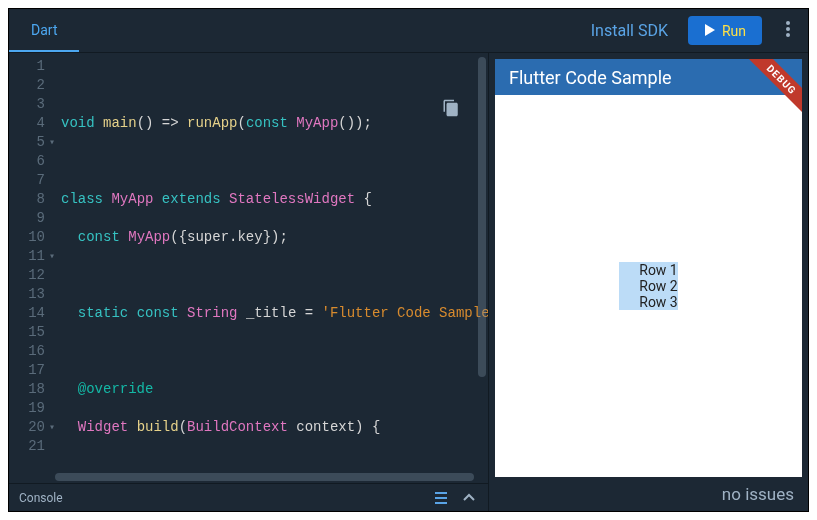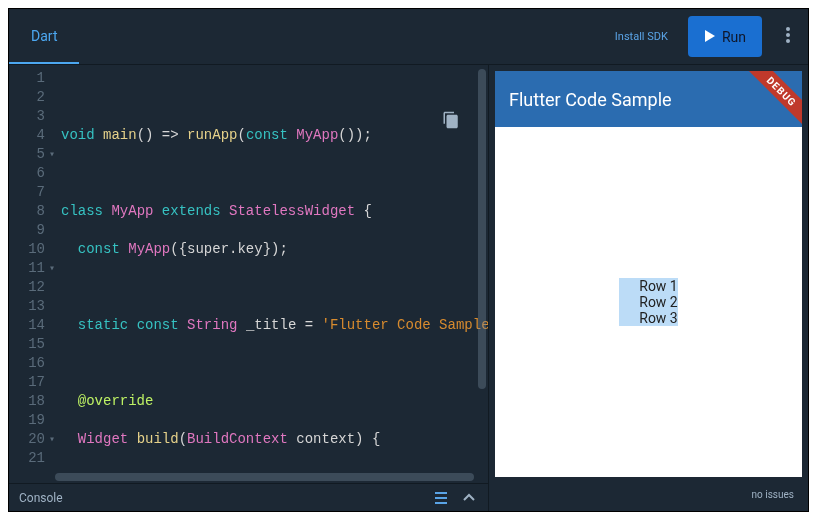--- a/index.html
+++ b/index.html
@@ -15,49 +15,49 @@
   .frame {
     position: absolute;
     top: 8px; left: 8px; right: 8px; bottom: 8px;
     background: #1c2834;
     border: 1px solid #000;
     display: flex;
     flex-direction: column;
   }
   
   .topbar {
-    height: 56px;
+    height: 44px;
     display: flex;
     align-items: stretch;
     border-bottom: 1px solid #111a22;
     flex-shrink: 0;
   }
   .tab {
     padding: 0 22px;
     display: flex;
     align-items: center;
     color: #4ca7f0;
     border-bottom: 2px solid #4ca7f0;
     font-size: 14px;
   }
   .spacer { flex: 1; }
   .link-btn {
     display: flex;
     align-items: center;
     padding: 0 14px;
     color: #5aa4e6;
-    font-size: 11px;
+    font-size: 16px;
     cursor: pointer;
   }
   .run-btn {
     display: flex;
     align-items: center;
     gap: 6px;
     background: #1a6fd1;
-    color: #0f172a;
+    color: #fde047;
     border-radius: 4px;
     padding: 0 16px;
     margin: 7px 6px;
     font-size: 14px;
     cursor: pointer;
   }
   .run-btn svg { width: 12px; height: 12px; fill: #fff; }
   .kebab {
     width: 40px;
     display: flex;
@@ -113,21 +113,21 @@
     padding: 4px 0 0 6px;
     white-space: pre;
     overflow: hidden;
     color: #d6d6d6;
   }
   .code div { height: 19px; }
   .kw   { color: #36c2c2; }   
   .type { color: #e077c0; }   
   .str  { color: #d88b2e; }   
   .fn   { color: #e6d28a; }   
-  .anno { color: #bef264; margin-top: 48px; }
+  .anno { color: #14b8a6; margin-top: 48px; }
 
   .vscroll {
     position: absolute;
     right: 2px;
     top: 4px;
     width: 8px;
     height: 320px;
     background: rgba(120,140,160,0.35);
     border-radius: 4px;
   }
@@ -177,21 +177,21 @@
   .device {
     flex: 1;
     margin: 6px 6px 0 6px;
     background: #fff;
     position: relative;
     overflow: hidden;
     display: flex;
     flex-direction: column;
   }
   .appbar {
-    height: 56px;
+    height: 36px;
     background: #2b6cb0;
     color: #fff;
     display: flex;
     align-items: center;
     padding: 0 14px;
     font-size: 18px;
     font-weight: 400;
   }
   .debug-ribbon {
     position: absolute;
@@ -218,21 +218,21 @@
   .app-body div {
     background: #bcdcf7;
     padding-left: 20px;
   }
   .status-bar {
     height: 34px;
     display: flex;
     align-items: center;
     justify-content: flex-end;
     padding: 0 14px;
-    font-size: 10px;
+    font-size: 17px;
     color: #9fb2c4;
   }
 </style>
 </head>
 <body>
 
 <div class="frame">
 
   <div class="topbar">
     <div class="tab">Dart</div>

